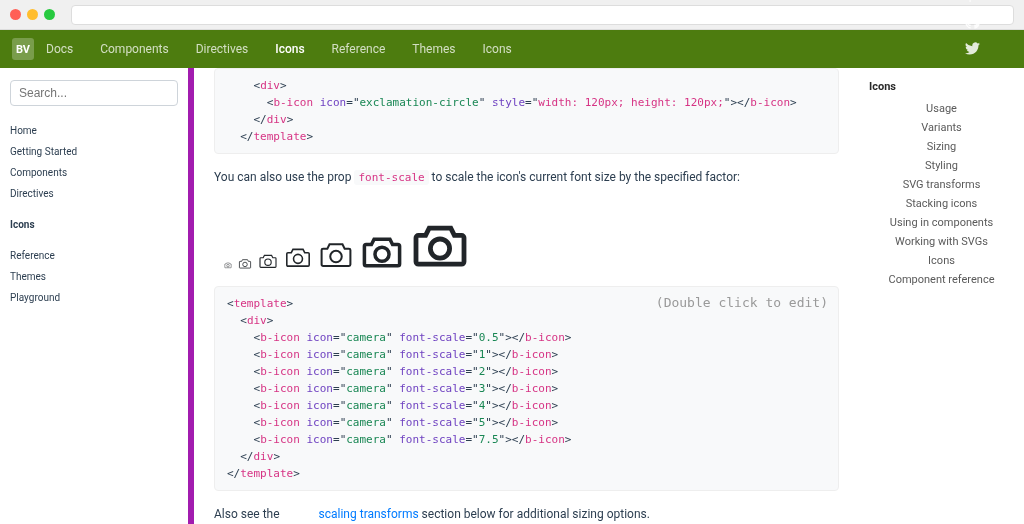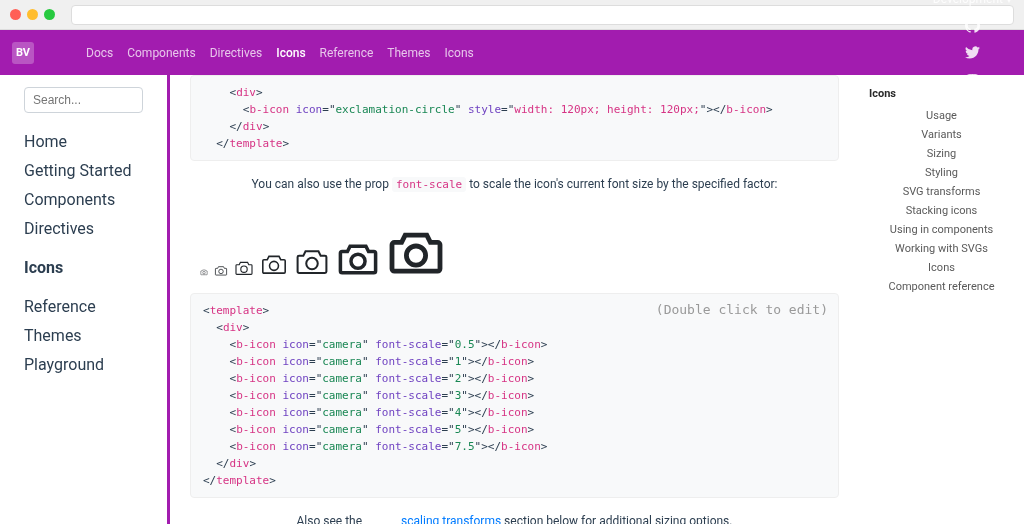--- a/index.html
+++ b/index.html
@@ -3,44 +3,44 @@
 <meta charset="utf-8">
 <style>
 * { box-sizing: border-box; margin: 0; padding: 0; }
 body { font-family: -apple-system, BlinkMacSystemFont, "Segoe UI", Roboto, sans-serif; font-size: 13px; color: #2c3e50; background: #fff; }
 .browser-chrome { background: #f0f0f0; border-bottom: 1px solid #ddd; height: 30px; display: flex; align-items: center; padding: 0 10px; gap: 6px; }
 .traffic-light { width: 11px; height: 11px; border-radius: 50%; }
 .red { background: #ff5f56; }
 .yellow { background: #ffbd2e; }
 .green { background: #27c93f; }
 .url-bar { flex: 1; background: #fff; border: 1px solid #ddd; border-radius: 4px; height: 20px; margin-left: 10px; }
-.navbar { background: #a21caf; color: #fff; height: 45px; display: flex; align-items: center; padding: 0 12px; font-size: 12px; }
+.navbar { background: #4d7c0f; color: #fff; height: 38px; display: flex; align-items: center; padding: 0 12px; font-size: 12px; }
 .navbar-logo { width: 22px; height: 22px; background: rgba(255,255,255,.25); border-radius: 3px; display: flex; align-items: center; justify-content: center; font-weight: bold; font-size: 11px; margin-right: 12px; }
-.navbar-links { display: flex; gap: 14px; margin-left: 40px; }
+.navbar-links { display: flex; gap: 27px; }
 .navbar-link { color: rgba(255,255,255,.75); cursor: pointer; }
 .navbar-link.active { color: #fff; font-weight: 500; }
 .navbar-right { margin-left: auto; display: flex; align-items: center; gap: 12px; color: rgba(255,255,255,.85); flex-direction: column; }
 .navbar-right svg { width: 15px; height: 15px; fill: rgba(255,255,255,.85); }
 .layout { display: flex; height: calc(100vh - 68px); }
-.sidebar-left { width: 170px; padding: 12px 24px; border-right: 3px solid #a21caf; }
+.sidebar-left { width: 194px; padding: 12px 10px; border-right: 6px solid #a21caf; }
 .search-box { width: 100%; border: 1px solid #ced4da; border-radius: 4px; padding: 5px 8px; font-size: 12px; margin-bottom: 14px; }
-.sidebar-left .item { padding: 5px 0; font-size: 16px; color: #2c3e50; cursor: pointer; }
+.sidebar-left .item { padding: 5px 0; font-size: 10px; color: #2c3e50; cursor: pointer; }
 .sidebar-left .item.selected { font-weight: bold; }
 .main { flex: 1; padding: 0 20px 20px; overflow-y: auto; }
 .sidebar-right { width: 165px; padding: 12px 10px; font-size: 11px; }
 .sidebar-right .heading { font-weight: bold; margin-bottom: 6px; color: #2a2a2a; }
 .sidebar-right .toc-item { padding: 3px 0; color: #5a5a5a; cursor: pointer; text-align: center; }
 .code-block { background: #f8f9fa; border: 1px solid #eee; border-radius: 4px; padding: 8px 12px; font-family: Menlo, Consolas, monospace; font-size: 11px; line-height: 1.55; position: relative; white-space: pre; overflow-x: auto; }
 .code-hint { position: absolute; top: 6px; right: 10px; color: #999; font-size: 13px; font-family: Menlo, monospace; }
 .tag-bracket { color: #2c3e50; }
 .tag-name { color: #d63384; }
 .attr-name { color: #6f42c1; text-align: center; }
 .attr-val { color: #198754; }
 .css-text { color: #d63384; }
-.para { margin: 14px 0; font-size: 12px; line-height: 1.5; text-align: center; }
+.para { margin: 14px 0; font-size: 12px; line-height: 1.5; }
 .inline-code { font-family: Menlo, monospace; background: #f8f9fa; color: #d63384; padding: 1px 4px; border-radius: 3px; font-size: 11px; }
 .link { color: #007bff; cursor: pointer; margin-left: 36px; }
 .icon-row { display: flex; align-items: flex-end; gap: 6px; padding: 20px 10px 14px; }
 .camera-icon { stroke: #212529; stroke-width: 1.5; fill: none; }
 </style>
 </head>
 <body>
 
 <div class="browser-chrome">
   <div class="traffic-light red"></div>

